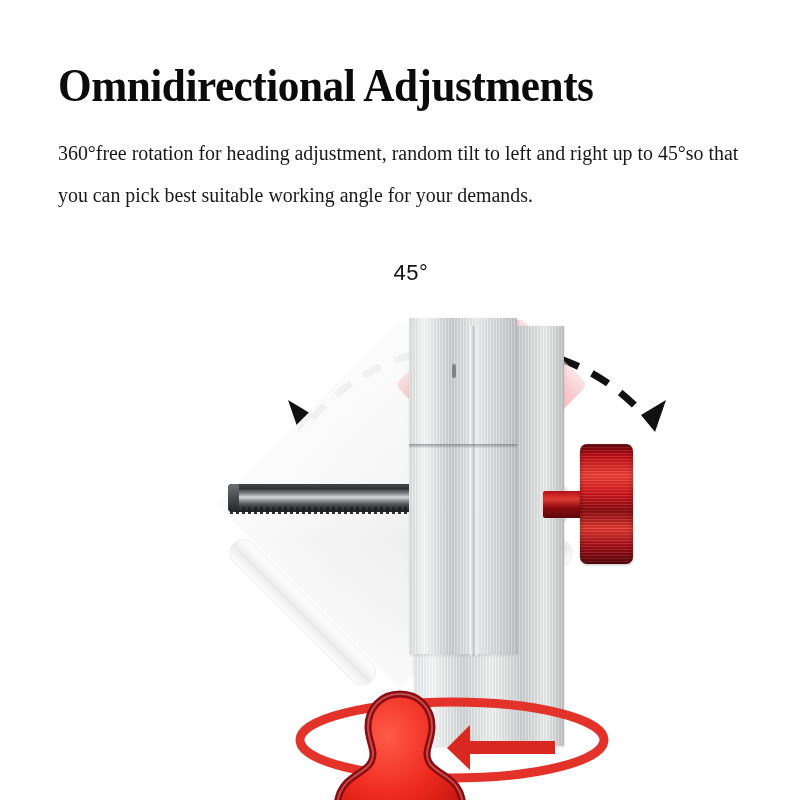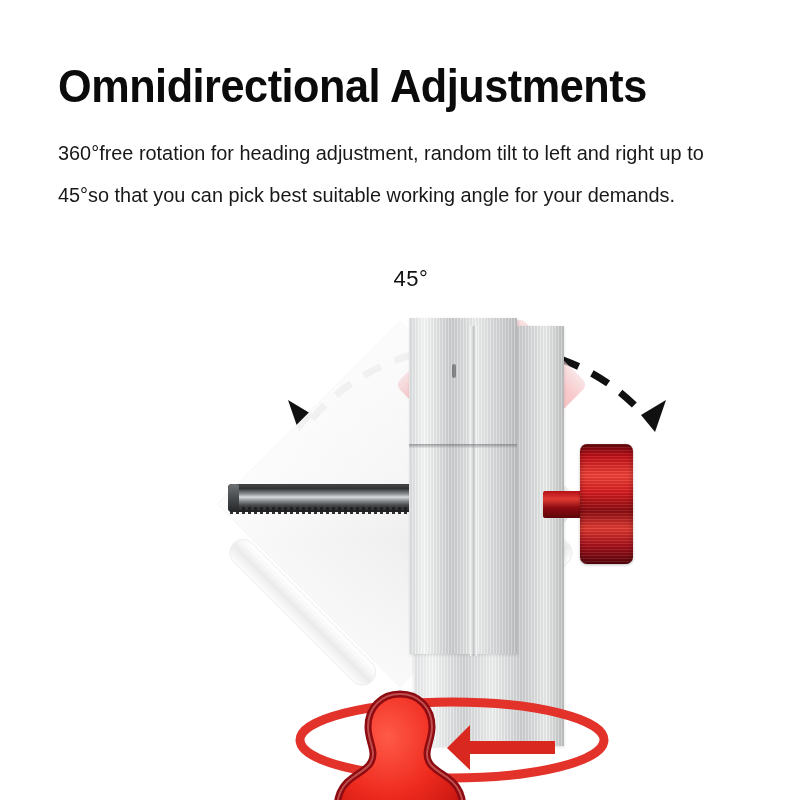--- a/index.html
+++ b/index.html
@@ -5,21 +5,21 @@
 <style>
   * { margin:0; padding:0; box-sizing:border-box; }
   html,body { background:#ffffff; }
   body {
     width:800px; height:800px; position:relative; overflow:hidden;
     font-family:"Liberation Sans", sans-serif;
     color:#111;
   }
 
   
-  .text-block { position:absolute; left:58px; top:62px; width:700px; }
+  .text-block { position:absolute; left:58px; top:62px; width:700px;font-family:Liberation Serif, serif; }
   .headline {
     font-size:46px;
     font-weight:700;
     letter-spacing:-0.5px;
     line-height:1.05;
     color:#0b0b0b;
     transform:scaleX(0.94);
     transform-origin:left center;
     white-space:nowrap;
   }
@@ -35,21 +35,21 @@
   }
 
   
   .stage { position:absolute; left:0; top:236px; width:800px; height:564px; }
   .stage > * { position:absolute; }
 
   
   .arc-layer { left:0; top:0; width:800px; height:564px; overflow:visible; }
 
   .angle-label {
-    left:0; top:30px; width:800px; text-align:center;
+    left:0; top:24px; width:800px; text-align:center;
     font-size:22px; color:#111; font-weight:400;
     letter-spacing:0.5px;
   }
   .angle-label span { position:relative; left:11px; }
 
   
   .ghost-diamond {
     left:400px; top:268px; width:258px; height:258px;
     margin-left:-129px; margin-top:-129px;
     background:linear-gradient(135deg,#ffffff 0%,#f2f2f2 42%,#e3e3e3 60%,#fafafa 100%);

